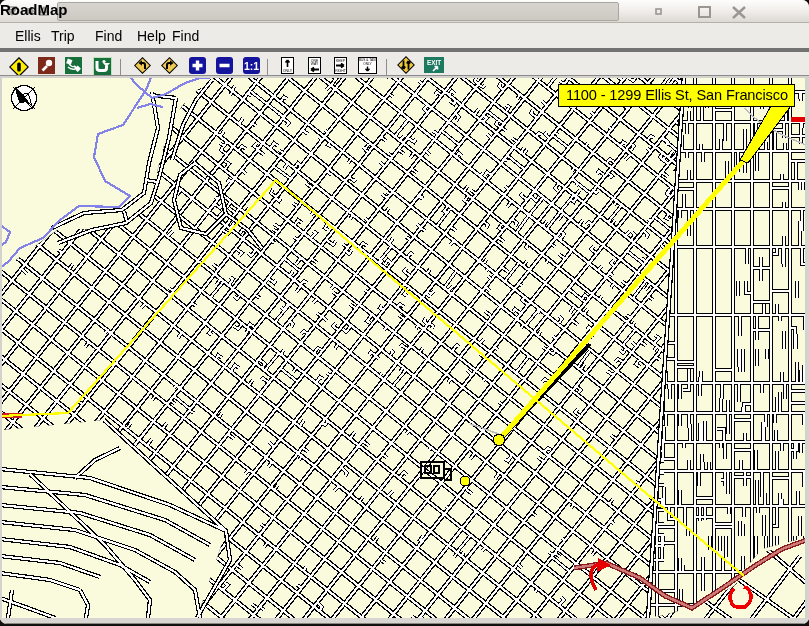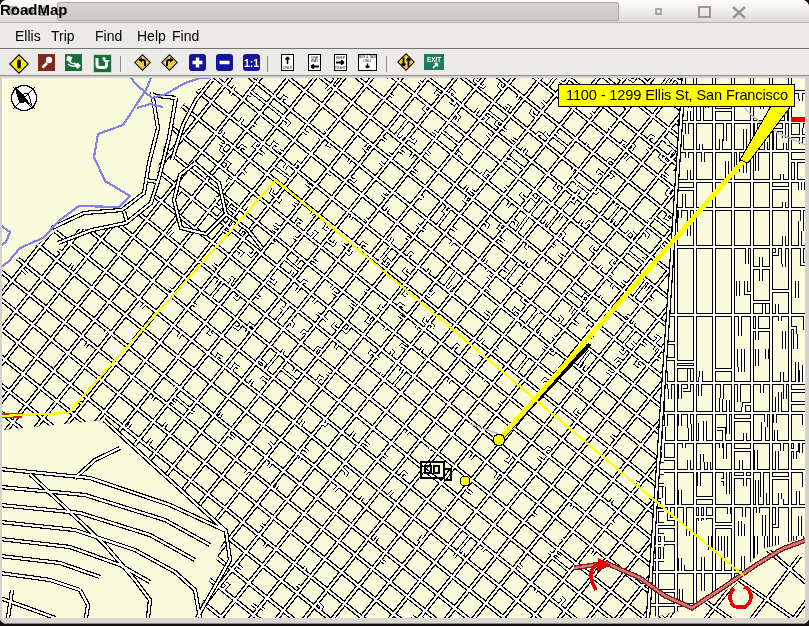--- a/index.html
+++ b/index.html
@@ -8,21 +8,21 @@
 #tbar{position:absolute;left:0;top:0;width:809px;height:22px;
 background:linear-gradient(#fdfdfc,#f3f1ee 40%,#e7e4e0 75%,#dcd9d4);border-bottom:1px solid #b4b1ab;}
 #trec{position:absolute;left:57px;top:2px;width:560px;height:17px;border:1px solid #a9a59f;
 background:linear-gradient(#d8d5d0,#ccc9c3);border-radius:2px;}
 #ttext{position:absolute;left:0px;top:1px;width:809px;text-align:left;
 font-size:15px;font-weight:bold;color:#000;}
 .wicon{position:absolute;top:5px;}
 #menubar{position:absolute;left:0;top:23px;width:809px;height:25px;background:#edebe7;}
 .mi{position:absolute;top:5px;font-size:14px;color:#000;}
 #toolbar{position:absolute;left:0;top:48px;width:809px;height:28px;background:#edebe7;
-border-top:1px solid #737373;}
+border-top:4px solid #737373;}
 #mapborder{position:absolute;left:0;top:75px;width:809px;height:545px;background:#d4d2ce;border-top:1px solid #8c8c8c;box-sizing:border-box;}
 #bottomstrip{position:absolute;left:0;top:618px;width:809px;height:6px;background:#d8d6d2;border-bottom:1px solid #8a8780;box-sizing:border-box;}
 .sep{position:absolute;top:7px;width:1px;height:16px;background:#8f8c87;}
 svg.ti{position:absolute;}
 </style></head><body>
 <div id="win">
     <div id="inner">
 <div id="tbar">
 <svg class="wicon" style="left:6px" width="46" height="12" viewBox="0 0 46 12">
  <g stroke="#989590" stroke-width="1.6" fill="none">

